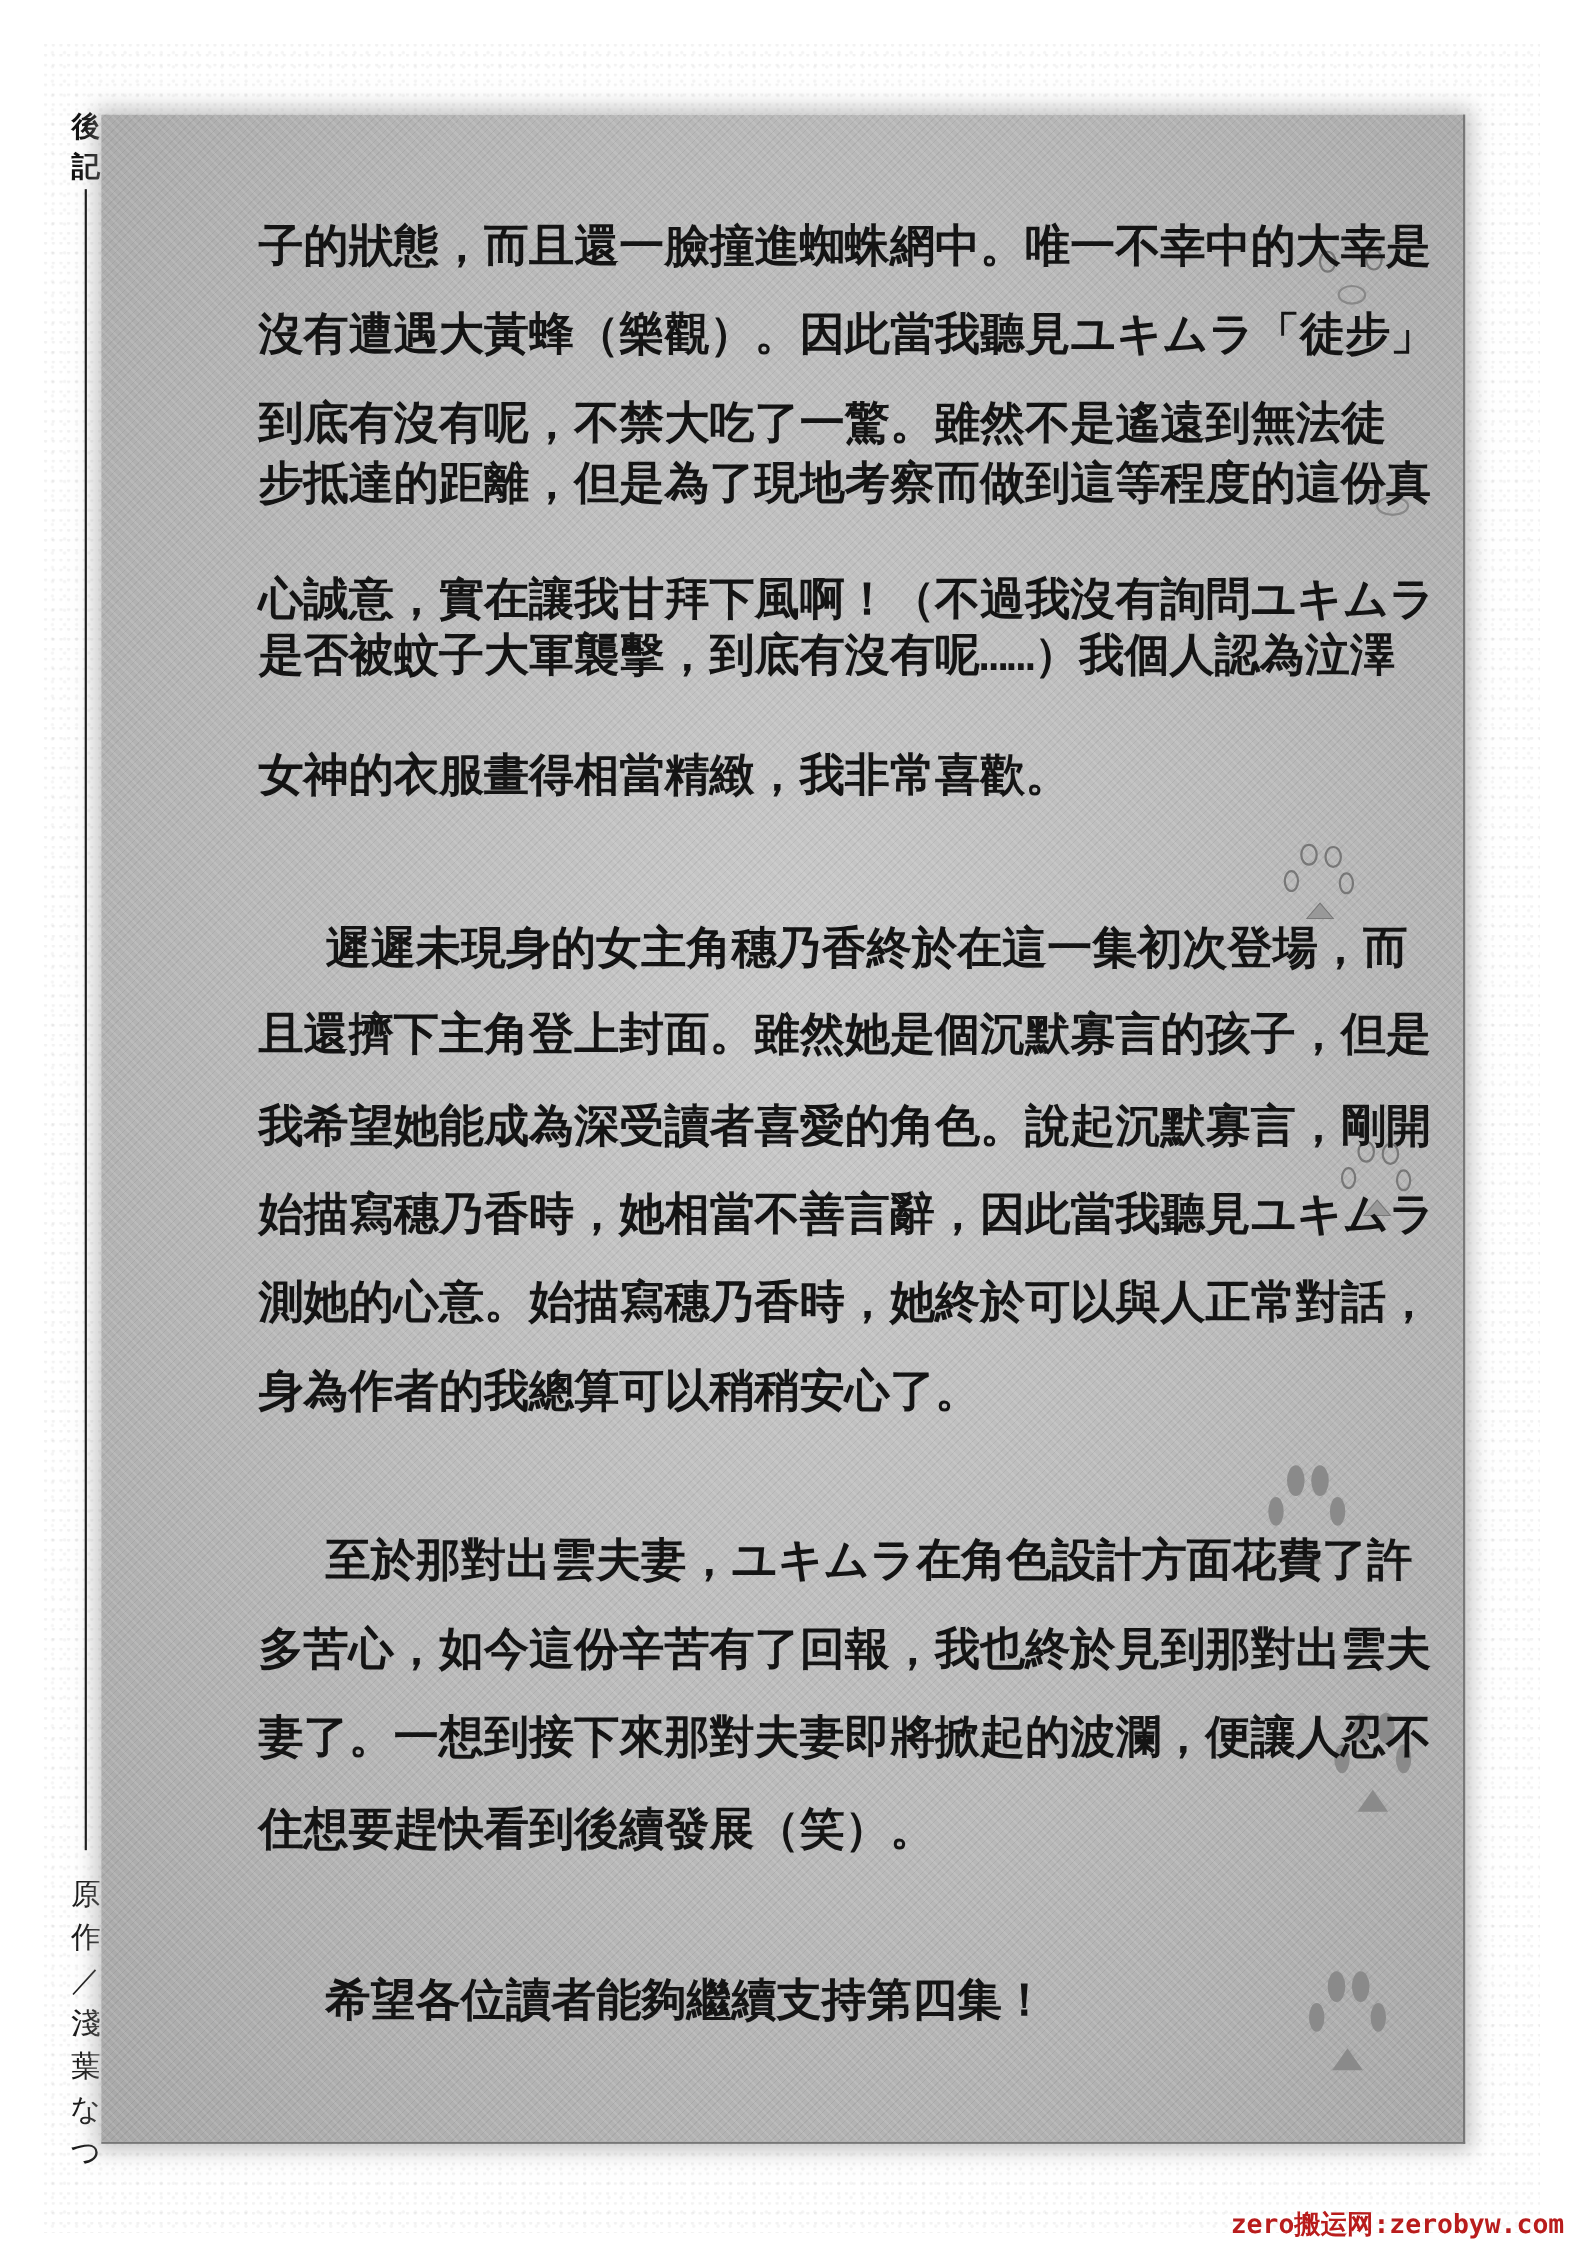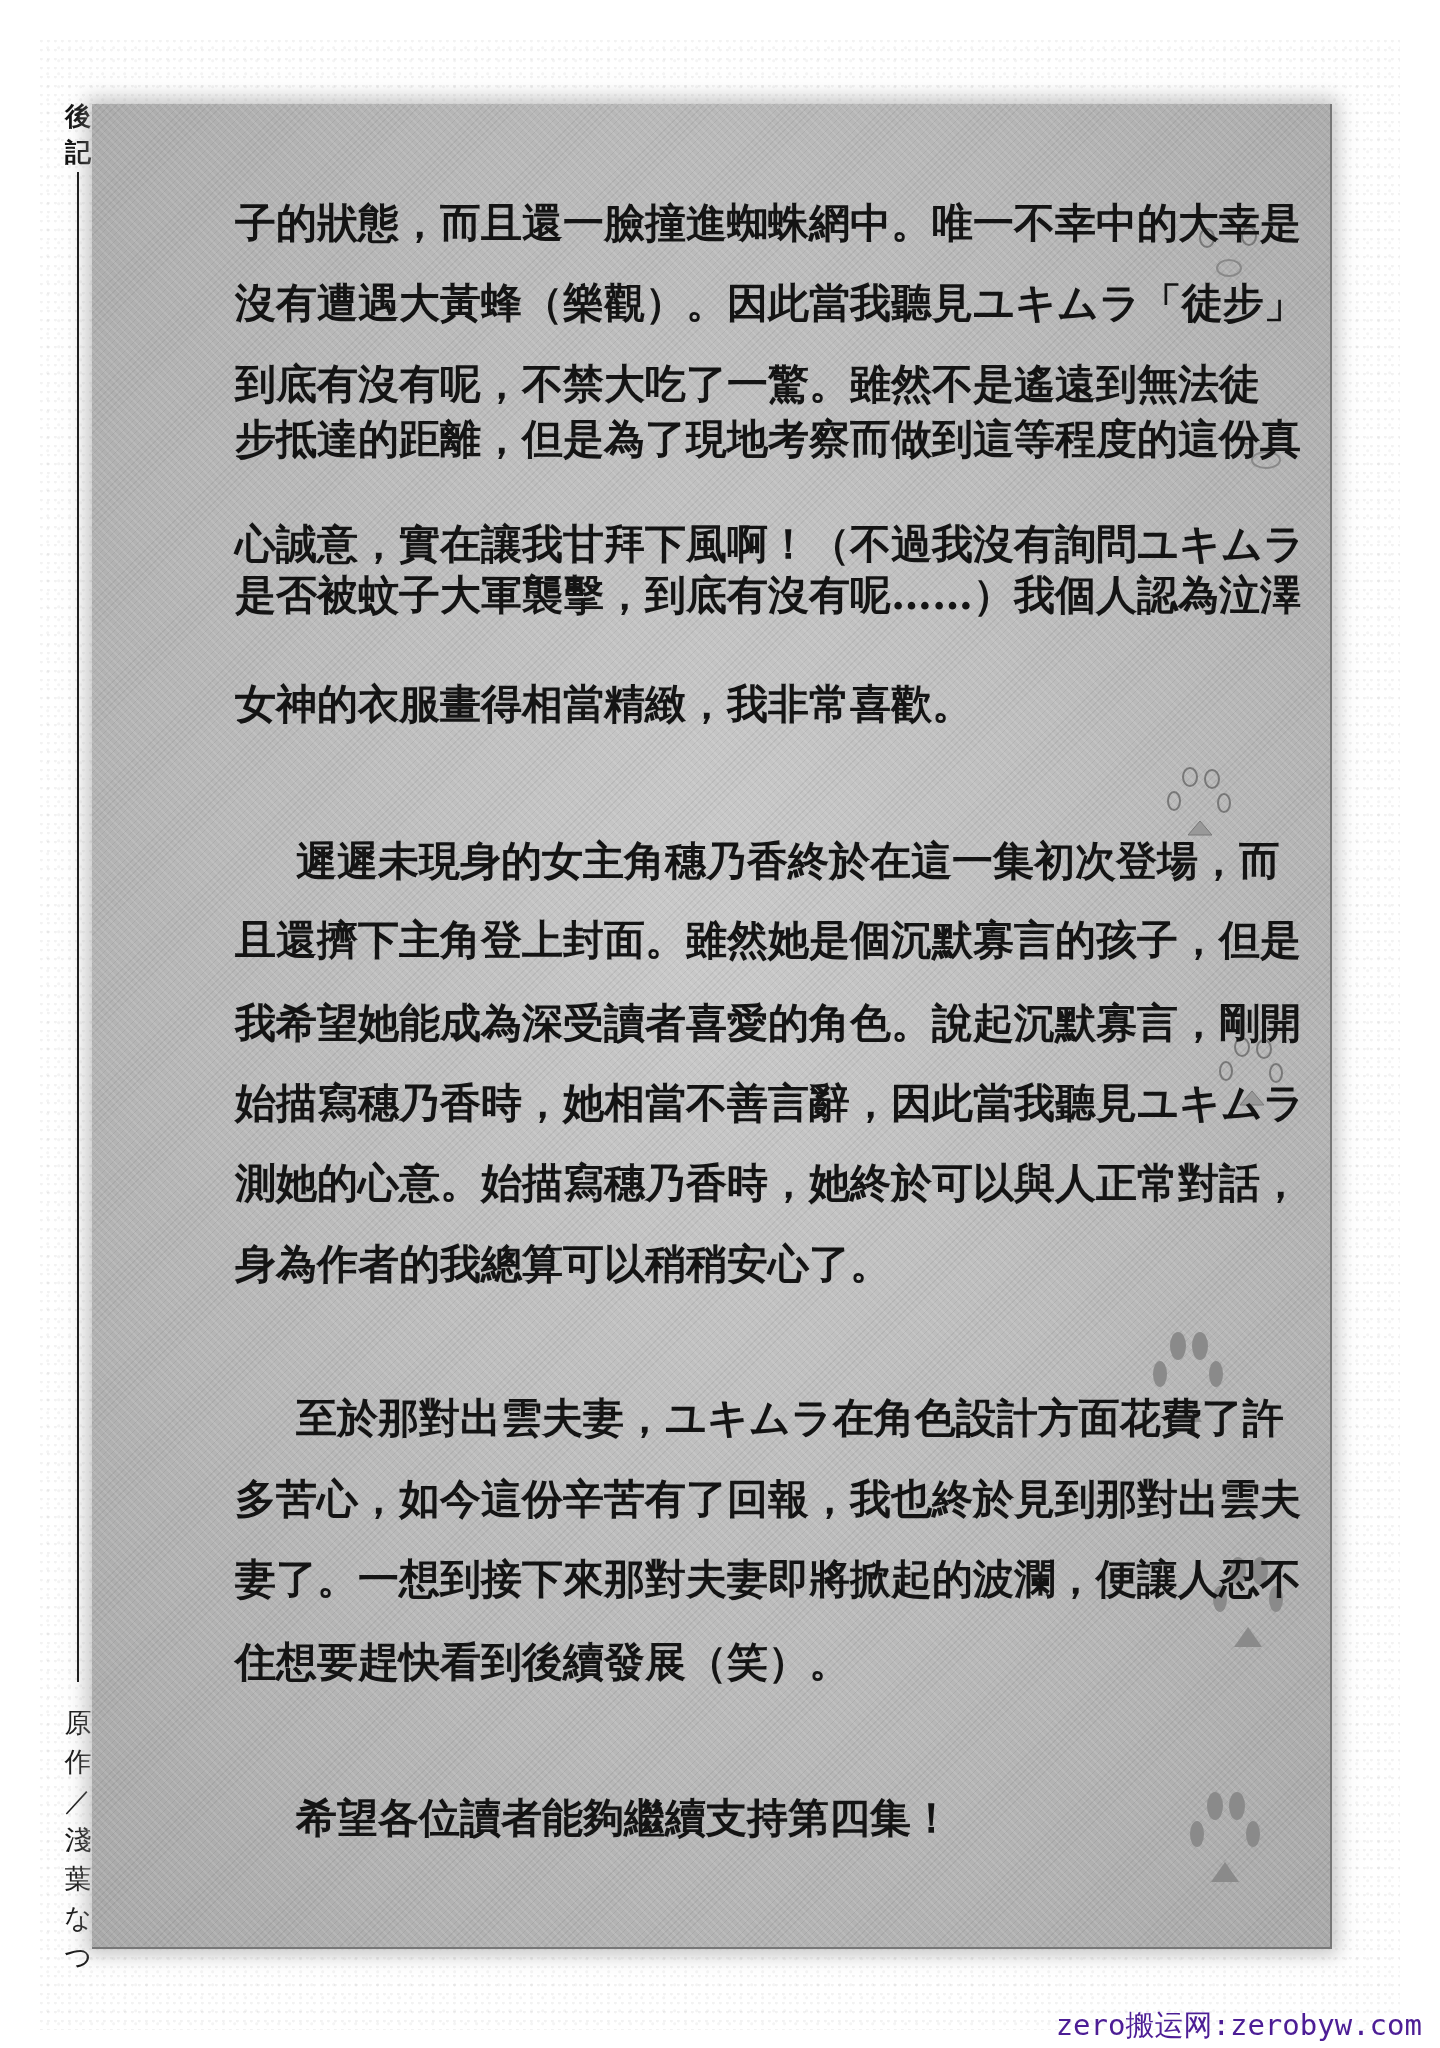--- a/index.html
+++ b/index.html
@@ -28,26 +28,26 @@
   .panel {
     position:absolute; left:92px; top:104px; width:1238px; height:1843px;
     background:
       repeating-linear-gradient(45deg, rgba(255,255,255,0.10) 0 2px, transparent 2px 6px),
       repeating-linear-gradient(-45deg, rgba(0,0,0,0.06) 0 1px, transparent 1px 5px),
       radial-gradient(ellipse at 50% 45%, #c9c9c9 0%, #b9b9b9 55%, #a8a8a8 100%);
     border-right:2px solid #777;
     border-bottom:2px solid #777;
     box-shadow: 0 0 18px 6px rgba(150,150,150,0.55);
   }
-  .line { position:absolute; left:235px; font-size:41px; font-weight:bold; color:#141414; white-space:nowrap; }
+  .line { position:absolute; left:235px; font-size:41px; font-weight:bold; color:#141414; white-space:nowrap;font-family:Liberation Mono, monospace; }
   .paw { position:absolute; }
   .watermark {
     position:absolute; right:18px; top:2006px;
     font-family:"DejaVu Sans Mono","Liberation Mono",monospace;
-    font-size:29px; color:#4c1d95;
+    font-size:24px; color:#b91c1c;font-weight:bold;
   }
 </style>
 </head>
 <body>
 
 <div class="speckle"></div>
 
 <div class="side-label side-top">
   <div>後</div>
   <div>記</div>

